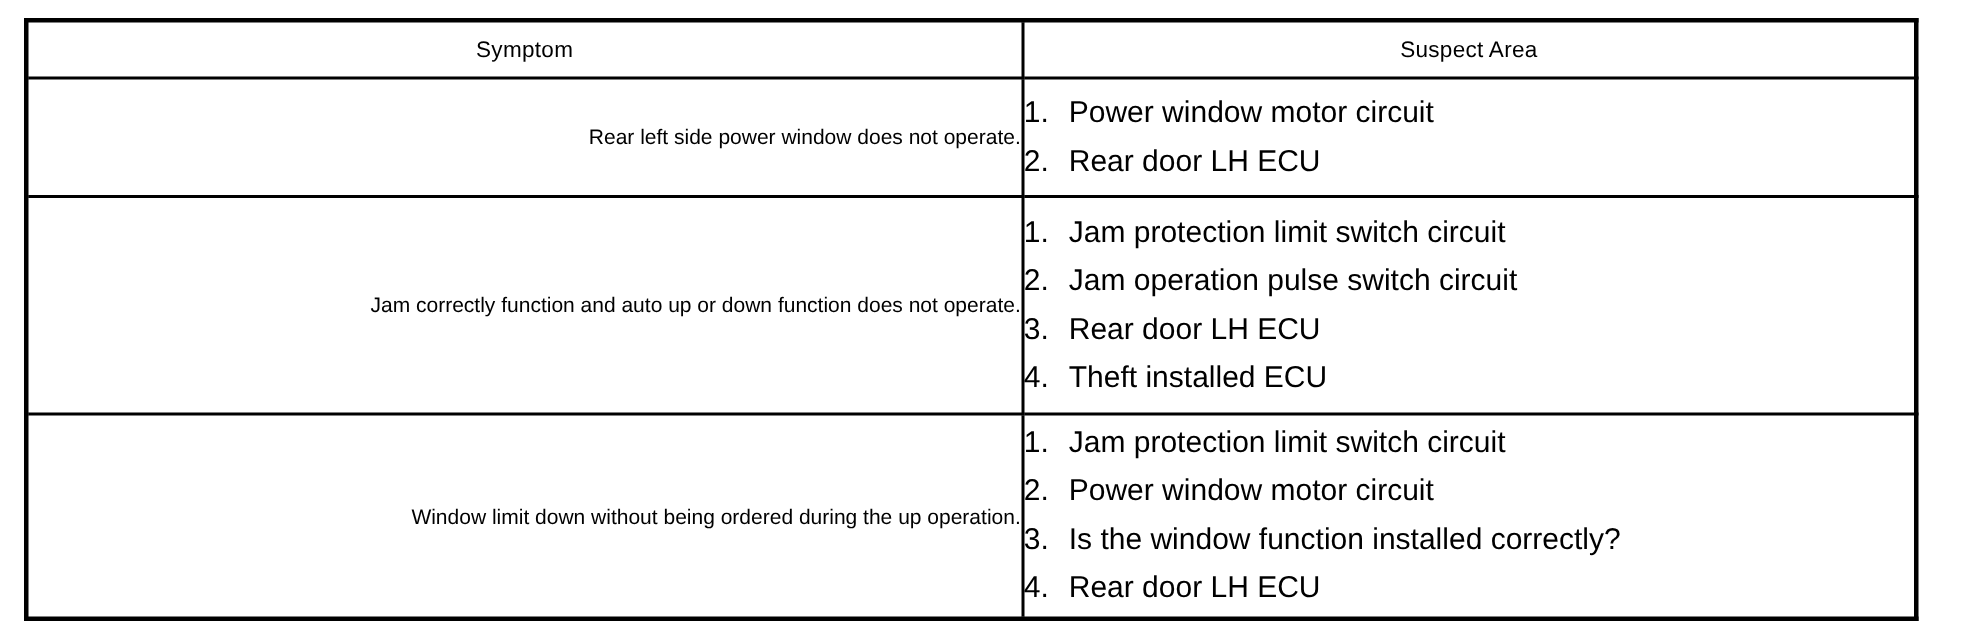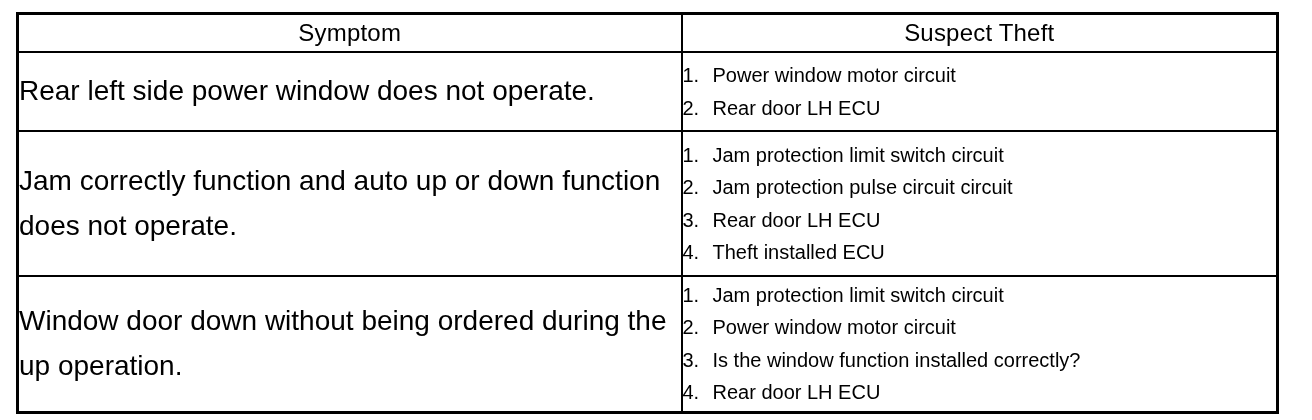--- a/index.html
+++ b/index.html
@@ -43,29 +43,29 @@
     border: 2px solid #000000;
     padding: 0;
     vertical-align: middle;
     background: #ffffff;
   }
 
   .header-row th {
     height: 36px;
     text-align: center;
     font-weight: normal;
-    font-size: 24px;
+    font-size: 15px;
     letter-spacing: 0.2px;
   }
 
   .row-symptom {
     padding: 4px 14px 4px 14px;
-    font-size: 28px;
+    font-size: 14px;
     line-height: 1.60;
-    text-align: left;
+    text-align: right;
   }
 
   .row-suspect {
     padding: 6px 10px 6px 12px;
   }
 
   .suspect-list {
     list-style: none;
     margin: 0;
     padding: 0;
@@ -98,21 +98,21 @@
 <div class="page">
 
   <table class="symptom-table">
     <colgroup>
       <col class="col-symptom">
       <col class="col-suspect">
     </colgroup>
     <thead>
       <tr class="header-row">
         <th>Symptom</th>
-        <th>Suspect Theft</th>
+        <th>Suspect Area</th>
       </tr>
     </thead>
     <tbody>
 
       <tr class="data-row-1">
         <td class="row-symptom">Rear left side power window does not operate.</td>
         <td class="row-suspect">
           <ul class="suspect-list">
             <li>
               <span class="num">1.</span>
@@ -129,36 +129,36 @@
       <tr class="data-row-2">
         <td class="row-symptom">Jam correctly function and auto up or down function does not operate.</td>
         <td class="row-suspect">
           <ul class="suspect-list">
             <li>
               <span class="num">1.</span>
               <span class="txt">Jam protection limit switch circuit</span>
             </li>
             <li>
               <span class="num">2.</span>
-              <span class="txt">Jam protection pulse circuit circuit</span>
+              <span class="txt">Jam operation pulse switch circuit</span>
             </li>
             <li>
               <span class="num">3.</span>
               <span class="txt">Rear door LH ECU</span>
             </li>
             <li>
               <span class="num">4.</span>
               <span class="txt">Theft installed ECU</span>
             </li>
           </ul>
         </td>
       </tr>
 
       <tr class="data-row-3">
-        <td class="row-symptom">Window door down without being ordered during the up operation.</td>
+        <td class="row-symptom">Window limit down without being ordered during the up operation.</td>
         <td class="row-suspect">
           <ul class="suspect-list">
             <li>
               <span class="num">1.</span>
               <span class="txt">Jam protection limit switch circuit</span>
             </li>
             <li>
               <span class="num">2.</span>
               <span class="txt">Power window motor circuit</span>
             </li>

